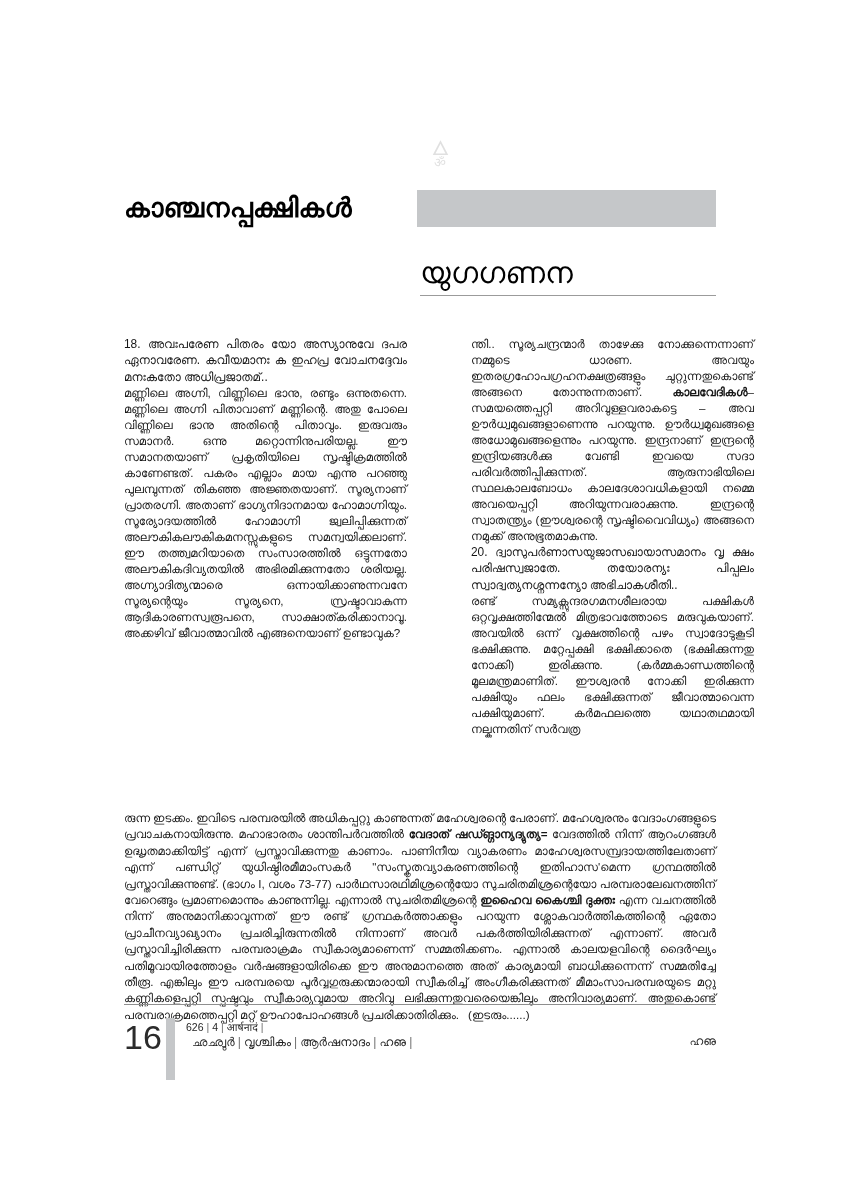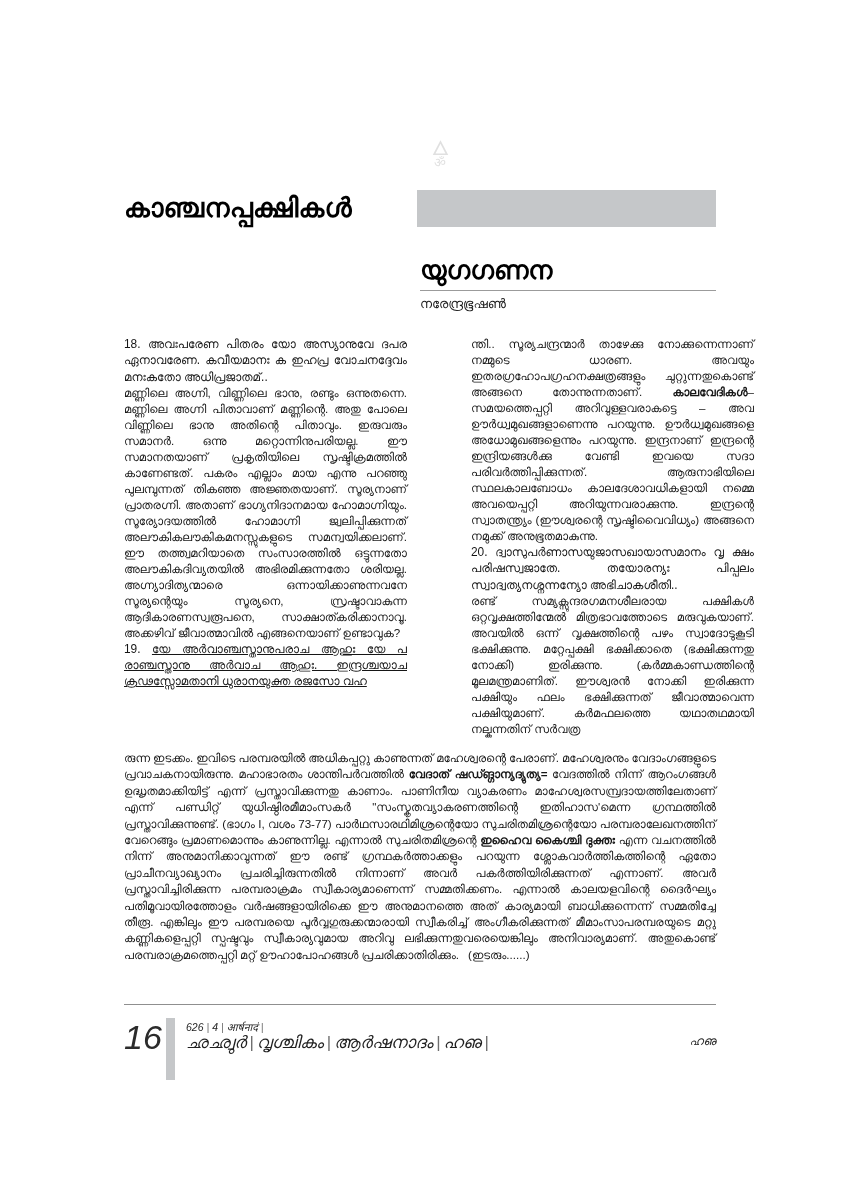--- a/index.html
+++ b/index.html
@@ -74,22 +74,22 @@
   }
 
   
   .article-head {
     position: absolute;
     left: 420px;
     top: 256px;
     width: 296px;
   }
   .article-title {
-    font-size: 26px;
-    font-weight: bold;
+    font-size: 30px;
+    font-weight: normal;
     line-height: 1.15;
     color: #000000;
     margin: 0 0 4px 0;
   }
   .title-rule {
     width: 100%;
     height: 1px;
     background: #9b9b9b;
     margin: 1px 0 5px 0;
   }
@@ -132,21 +132,21 @@
     line-height: 16.3px;
     display: inline;
   }
   .verse-u { text-decoration: underline; }
   .kw { font-weight: bold; }
 
   
   .fullwidth {
     position: absolute;
     left: 124px;
-    top: 750px;
+    top: 810px;
     width: 592px;
   }
   .fullwidth p.body {
     font-size: 11.6px;
     line-height: 16.4px;
   }
 
   
   .footer-rule {
     position: absolute;
@@ -155,21 +155,20 @@
     width: 592px;
     height: 1px;
     background: #8f8f8f;
   }
   .footer {
     position: absolute;
     left: 124px;
     top: 1012px;
     width: 592px;
     height: 72px;
-    font-style: italic;
   }
   .folio {
     position: absolute;
     left: 0;
     top: 8px;
     font-size: 34px;
     font-weight: normal;
     color: #2b2b2b;
     line-height: 34px;
   }
@@ -188,21 +187,21 @@
     width: 420px;
   }
   .meta-line {
     font-size: 11px;
     line-height: 15px;
     color: #1f1f1f;
     white-space: nowrap;
   }
   .meta-line .sep { color: #6e6e6e; padding: 0 3px; }
   .meta-line.deva { font-size: 10.5px; }
-  .meta-line.mal  { font-size: 17px; letter-spacing: 0.1px; }
+  .meta-line.mal  { font-size: 12px; letter-spacing: 0.1px; margin-left: 6px; }
   .folio-right {
     position: absolute;
     right: 0;
     top: 22px;
     font-size: 12px;
     color: #2a2a2a;
     text-align: right;
   }
 </style>
 </head>
@@ -216,37 +215,32 @@
   </div>
 
   <div class="series-row">
     <div class="series-bar"></div>
     <div class="series-title">കാഞ്ചനപ്പക്ഷികൾ</div>
   </div>
 
   <div class="article-head">
     <h1 class="article-title">യുഗഗണന</h1>
     <div class="title-rule"></div>
-    <div class="byline">നരേന്ദ്രഭൂഷൺ</div>
   </div>
 
   <div class="cols">
 
     <div class="col col-left">
       <p class="body"><span class="verse">18.</span>
         <span class="verse">അവഃപരേണ പിതരം യോ അസ്യാനുവേ</span>
         <span class="verse">ദപര ഏനാവരേണ. കവീയമാനഃ ക ഇഹപ്ര</span>
         <span class="verse">വോചനദ്ദേവം മനഃകതോ അധിപ്രജാതമ്‌..</span></p>
 
       <p class="body">മണ്ണിലെ അഗ്നി, വിണ്ണിലെ ഭാനു, രണ്ടും ഒന്നുതന്നെ. മണ്ണിലെ അഗ്നി പിതാവാണ് മണ്ണിന്റെ. അതു പോലെ വിണ്ണിലെ ഭാനു അതിന്റെ പിതാവും. ഇരുവരും സമാനർ. ഒന്നു മറ്റൊന്നിനുപരിയല്ല. ഈ സമാനതയാണ് പ്രകൃതിയിലെ സൃഷ്ടിക്രമത്തിൽ കാണേണ്ടത്. പകരം എല്ലാം മായ എന്നു പറഞ്ഞു പുലമ്പുന്നത് തികഞ്ഞ അജ്ഞതയാണ്. സൂര്യനാണ് പ്രാതരഗ്നി. അതാണ് ഭാഗ്യനിദാനമായ ഹോമാഗ്നിയും. സൂര്യോദയത്തിൽ ഹോമാഗ്നി ജ്വലിപ്പിക്കുന്നത് അലൗകികലൗകികമനസ്സുകളുടെ സമന്വയിക്കലാണ്. ഈ തത്ത്വമറിയാതെ സംസാരത്തിൽ ഒട്ടുന്നതോ അലൗകികദിവ്യതയിൽ അഭിരമിക്കുന്നതോ ശരിയല്ല. അഗ്ന്യാദിത്യന്മാരെ ഒന്നായിക്കാണുന്നവനേ സൂര്യന്റെയും സൂര്യനെ, സ്രഷ്ടാവാകുന്ന ആദികാരണസ്വരൂപനെ, സാക്ഷാത്കരിക്കാനാവൂ. അക്കഴിവ് ജീവാത്മാവിൽ എങ്ങനെയാണ് ഉണ്ടാവുക?</p>
 
-      <p class="body"><span class="verse">19.</span>
-        <span class="verse verse-u">യേ അര്‍വാഞ്ചസ്താനുപരാച ആഹുഃ യേ പ</span>
-        <span class="verse verse-u">രാഞ്ചസ്താനു അര്‍വാച ആഹുഃ. ഇന്ദ്രശ്ചയാച</span>
-        <span class="verse verse-u">ക്രഢസ്സോമതാനി ധുരാനയുക്ത രജസോ വഹ</span></p>
     </div>
 
     <div class="col col-right">
       <p class="body"><span>ന്തി.. സൂര്യചന്ദ്രന്മാർ താഴേക്കു നോക്കുന്നെന്നാണ് നമ്മുടെ ധാരണ. അവയും ഇതരഗ്രഹോപഗ്രഹനക്ഷത്രങ്ങളും ചുറ്റുന്നതുകൊണ്ട് അങ്ങനെ തോന്നുന്നതാണ്.</span>
         <span class="kw">കാലവേദികൾ</span><span>– സമയത്തെപ്പറ്റി അറിവുള്ളവരാകട്ടെ – അവ ഊർധ്വമുഖങ്ങളാണെന്നു പറയുന്നു. ഊർധ്വമുഖങ്ങളെ അധോമുഖങ്ങളെന്നും പറയുന്നു. ഇന്ദ്രനാണ് ഇന്ദ്രന്റെ ഇന്ദ്രിയങ്ങൾക്കു വേണ്ടി ഇവയെ സദാ പരിവർത്തിപ്പിക്കുന്നത്. ആരുനാഭിയിലെ സ്ഥലകാലബോധം കാലദേശാവധികളായി നമ്മെ അവയെപ്പറ്റി അറിയുന്നവരാക്കുന്നു. ഇന്ദ്രന്റെ സ്വാതന്ത്ര്യം (ഈശ്വരന്റെ സൃഷ്ടിവൈവിധ്യം) അങ്ങനെ നമുക്ക് അനുഭൂതമാകുന്നു.</span></p>
 
       <p class="body"><span class="verse">20.</span>
         <span class="verse">ദ്വാസുപര്‍ണാസയുജാസഖായാസമാനം വൃ</span>
         <span class="verse">ക്ഷം പരിഷസ്വജാതേ. തയോരന്യഃ പിപ്പലം</span>
         <span class="verse">സ്വാദ്വത്യനശ്നന്നന്യോ അഭിചാകശീതി..</span></p>

